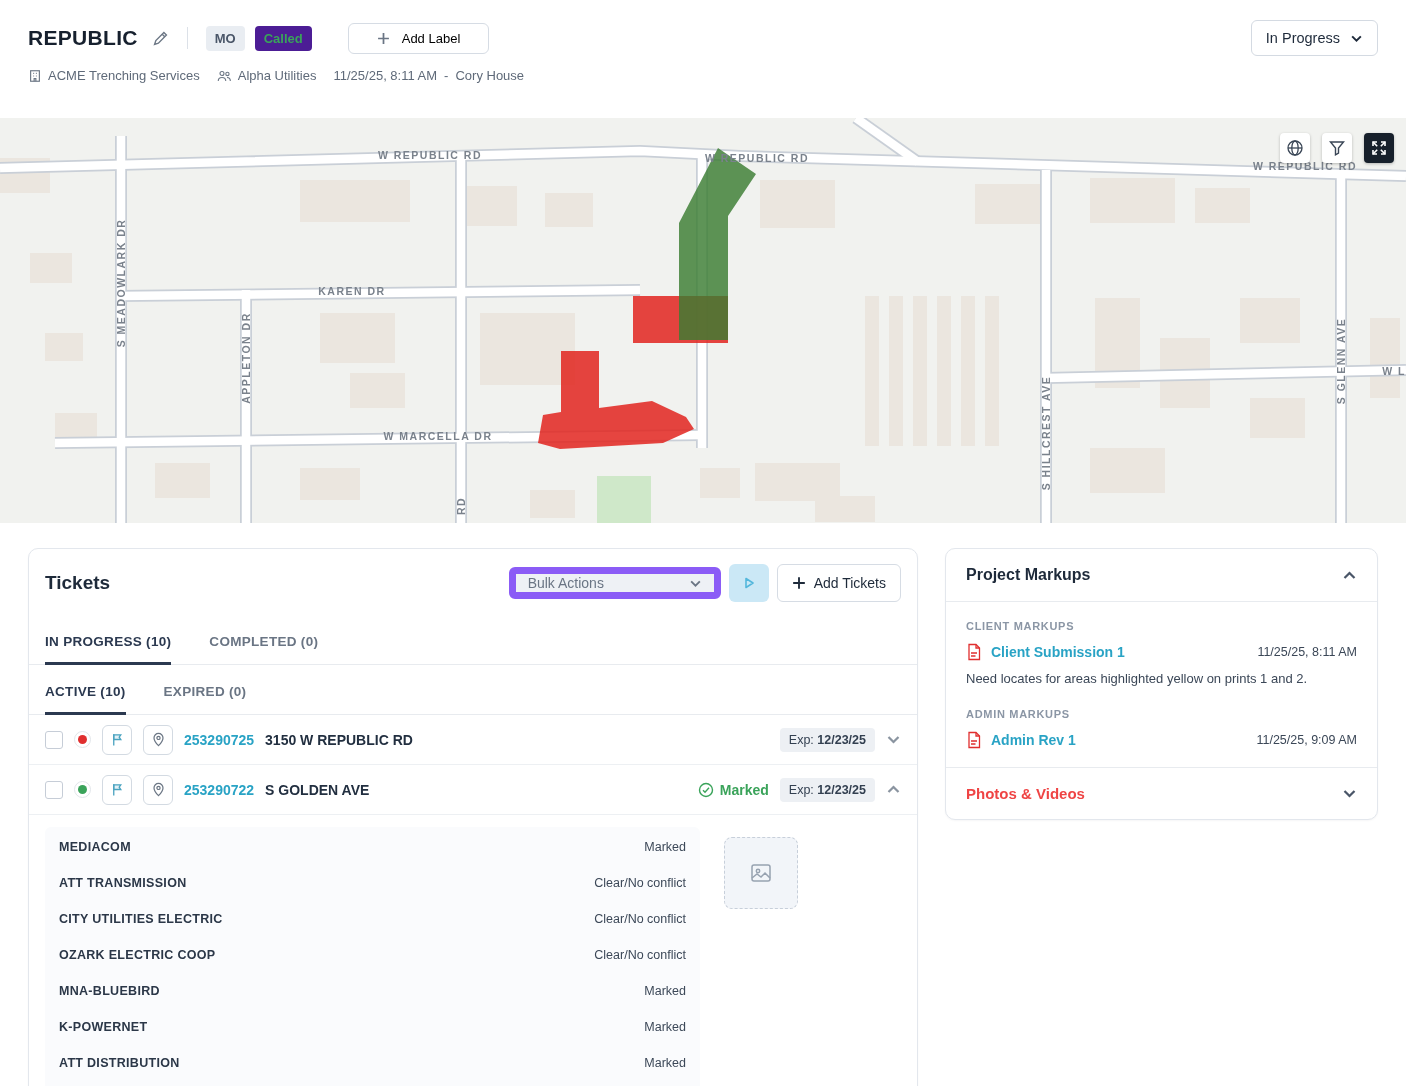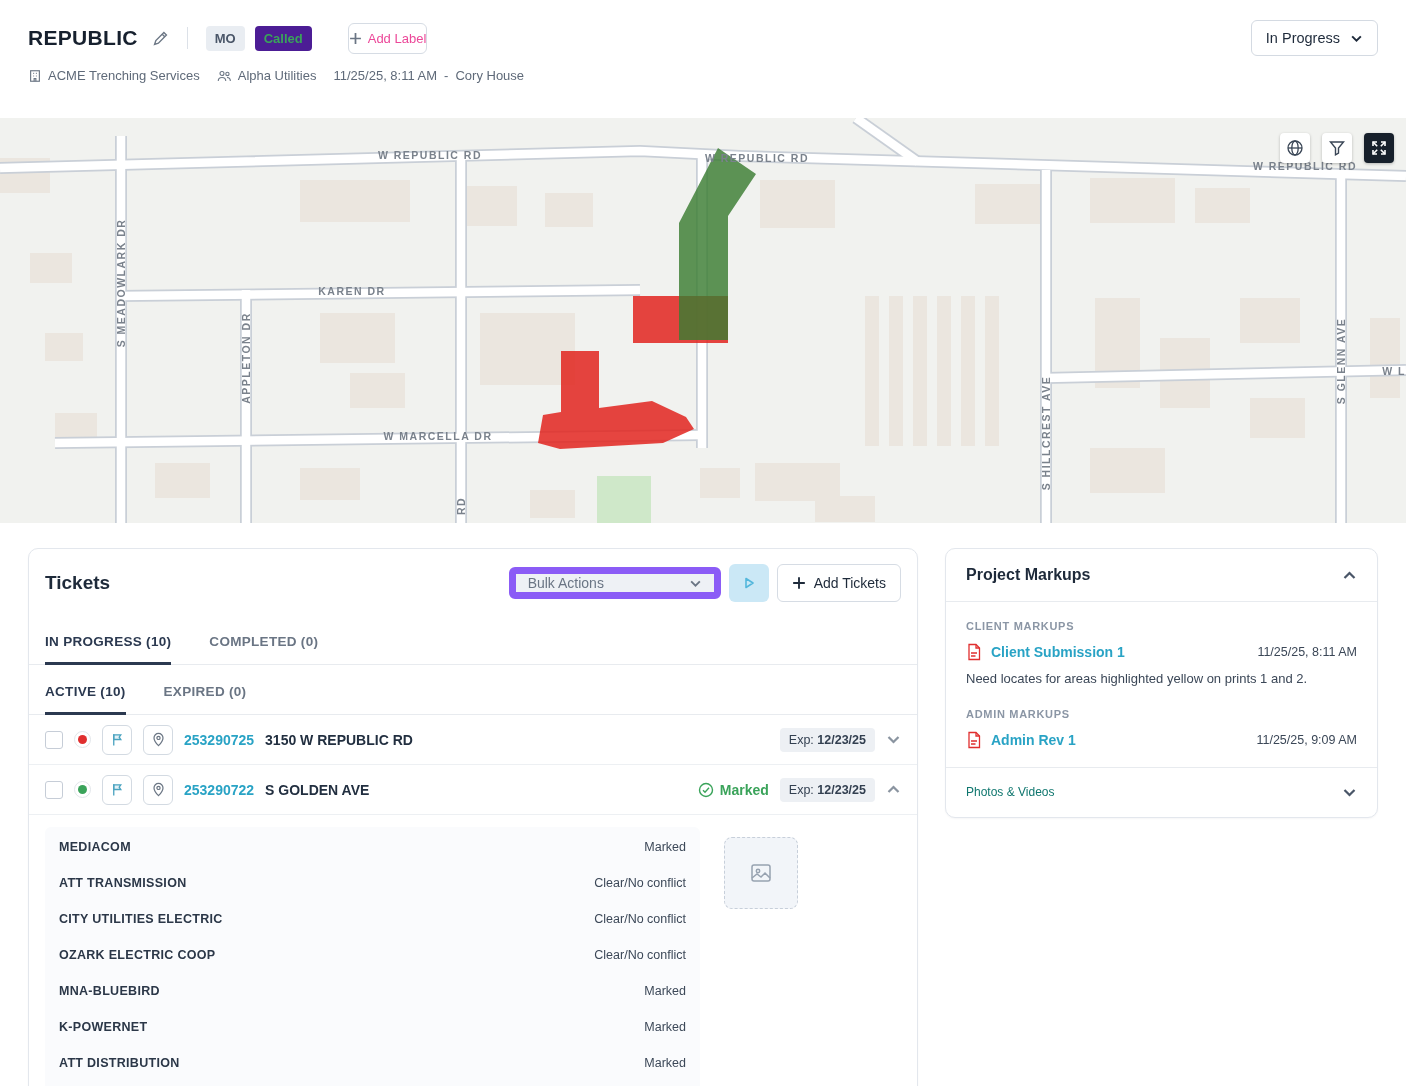--- a/index.html
+++ b/index.html
@@ -9,23 +9,23 @@
   
   .hdr { height:118px; padding:0 28px; }
   .hdr-row1 { display:flex; align-items:center; padding-top:20px; }
   .title { font-size:21px; font-weight:800; letter-spacing:.3px; color:#16202e; }
   .icon-btn { background:none; border:none; cursor:pointer; display:inline-flex; align-items:center; }
   .pencil { margin-left:14px; }
   .vdiv { width:1px; height:22px; background:#dce1e8; margin:0 18px; }
   .badge { font-size:13px; font-weight:600; padding:5px 9px; border-radius:4px; }
   .badge-state { background:#e9edf2; color:#4a5668; }
   .badge-called { background:#4c1d95; color:#3aa35a; margin-left:10px; }
-  .add-label { margin-left:36px; display:inline-flex; align-items:center; gap:6px;
-    border:1px solid #d6dce4; border-radius:6px; padding:7px 0; background:#fff;
-    color:#ec4899; font-size:13px; cursor:pointer; }
+  .add-label { margin-left:36px; display:inline-flex; align-items:center; gap:12px;
+    border:1px solid #d6dce4; border-radius:6px; padding:7px 28px; background:#fff;
+    color:#000000; font-size:13px; cursor:pointer; }
   .status-select { margin-left:auto; display:inline-flex; align-items:center; gap:10px;
     border:1px solid #d4dae2; border-radius:6px; padding:9px 14px; font-size:14.5px;
     font-weight:500; color:#1e2a3a; background:#fff; cursor:pointer; }
   .hdr-row2 { display:flex; gap:7px; margin-top:12px;
     font-size:13px; color:#5f6a79; }
   .hdr-row2 .grp { display:inline-flex; align-items:center; gap:6px; margin-right:10px; }
 
   
   .map { position:relative; height:405px; background:#f1f2ef; overflow:hidden; }
   .map svg { display:block; }
@@ -96,21 +96,21 @@
   .pm-body { padding:2px 20px 18px 20px; }
   .sec-label { margin-top:16px; font-size:11px; font-weight:700; letter-spacing:.7px;
     color:#8b96a5; }
   .file-row { display:flex; align-items:center; margin-top:11px; }
   .file-link { margin-left:9px; font-size:14px; font-weight:600; color:#29a3c5;
     text-decoration:none; }
   .file-time { margin-left:auto; font-size:12.5px; color:#3b4757; }
   .note { margin-top:9px; font-size:13px; color:#3b4757; line-height:1.35; }
   .pv-row { display:flex; align-items:center; justify-content:space-between;
     padding:17px 20px; border-top:1px solid #e8ebef; cursor:pointer; }
-  .pv-title { font-size:12px; font-weight:400; color:#0f766e; }
+  .pv-title { font-size:15px; font-weight:700; color:#ef4444; }
 </style>
 </head>
 <body>
 
 <div class="hdr">
   <div class="hdr-row1">
     <span class="title">REPUBLIC</span>
     <button class="icon-btn pencil">
       <svg width="17" height="17" viewBox="0 0 20 20" fill="none" stroke="#6b7684" stroke-width="1.6">
           <path d="M3 17l1.5-4.5L14 3l3 3-9.5 9.5L3 17z"></path>

